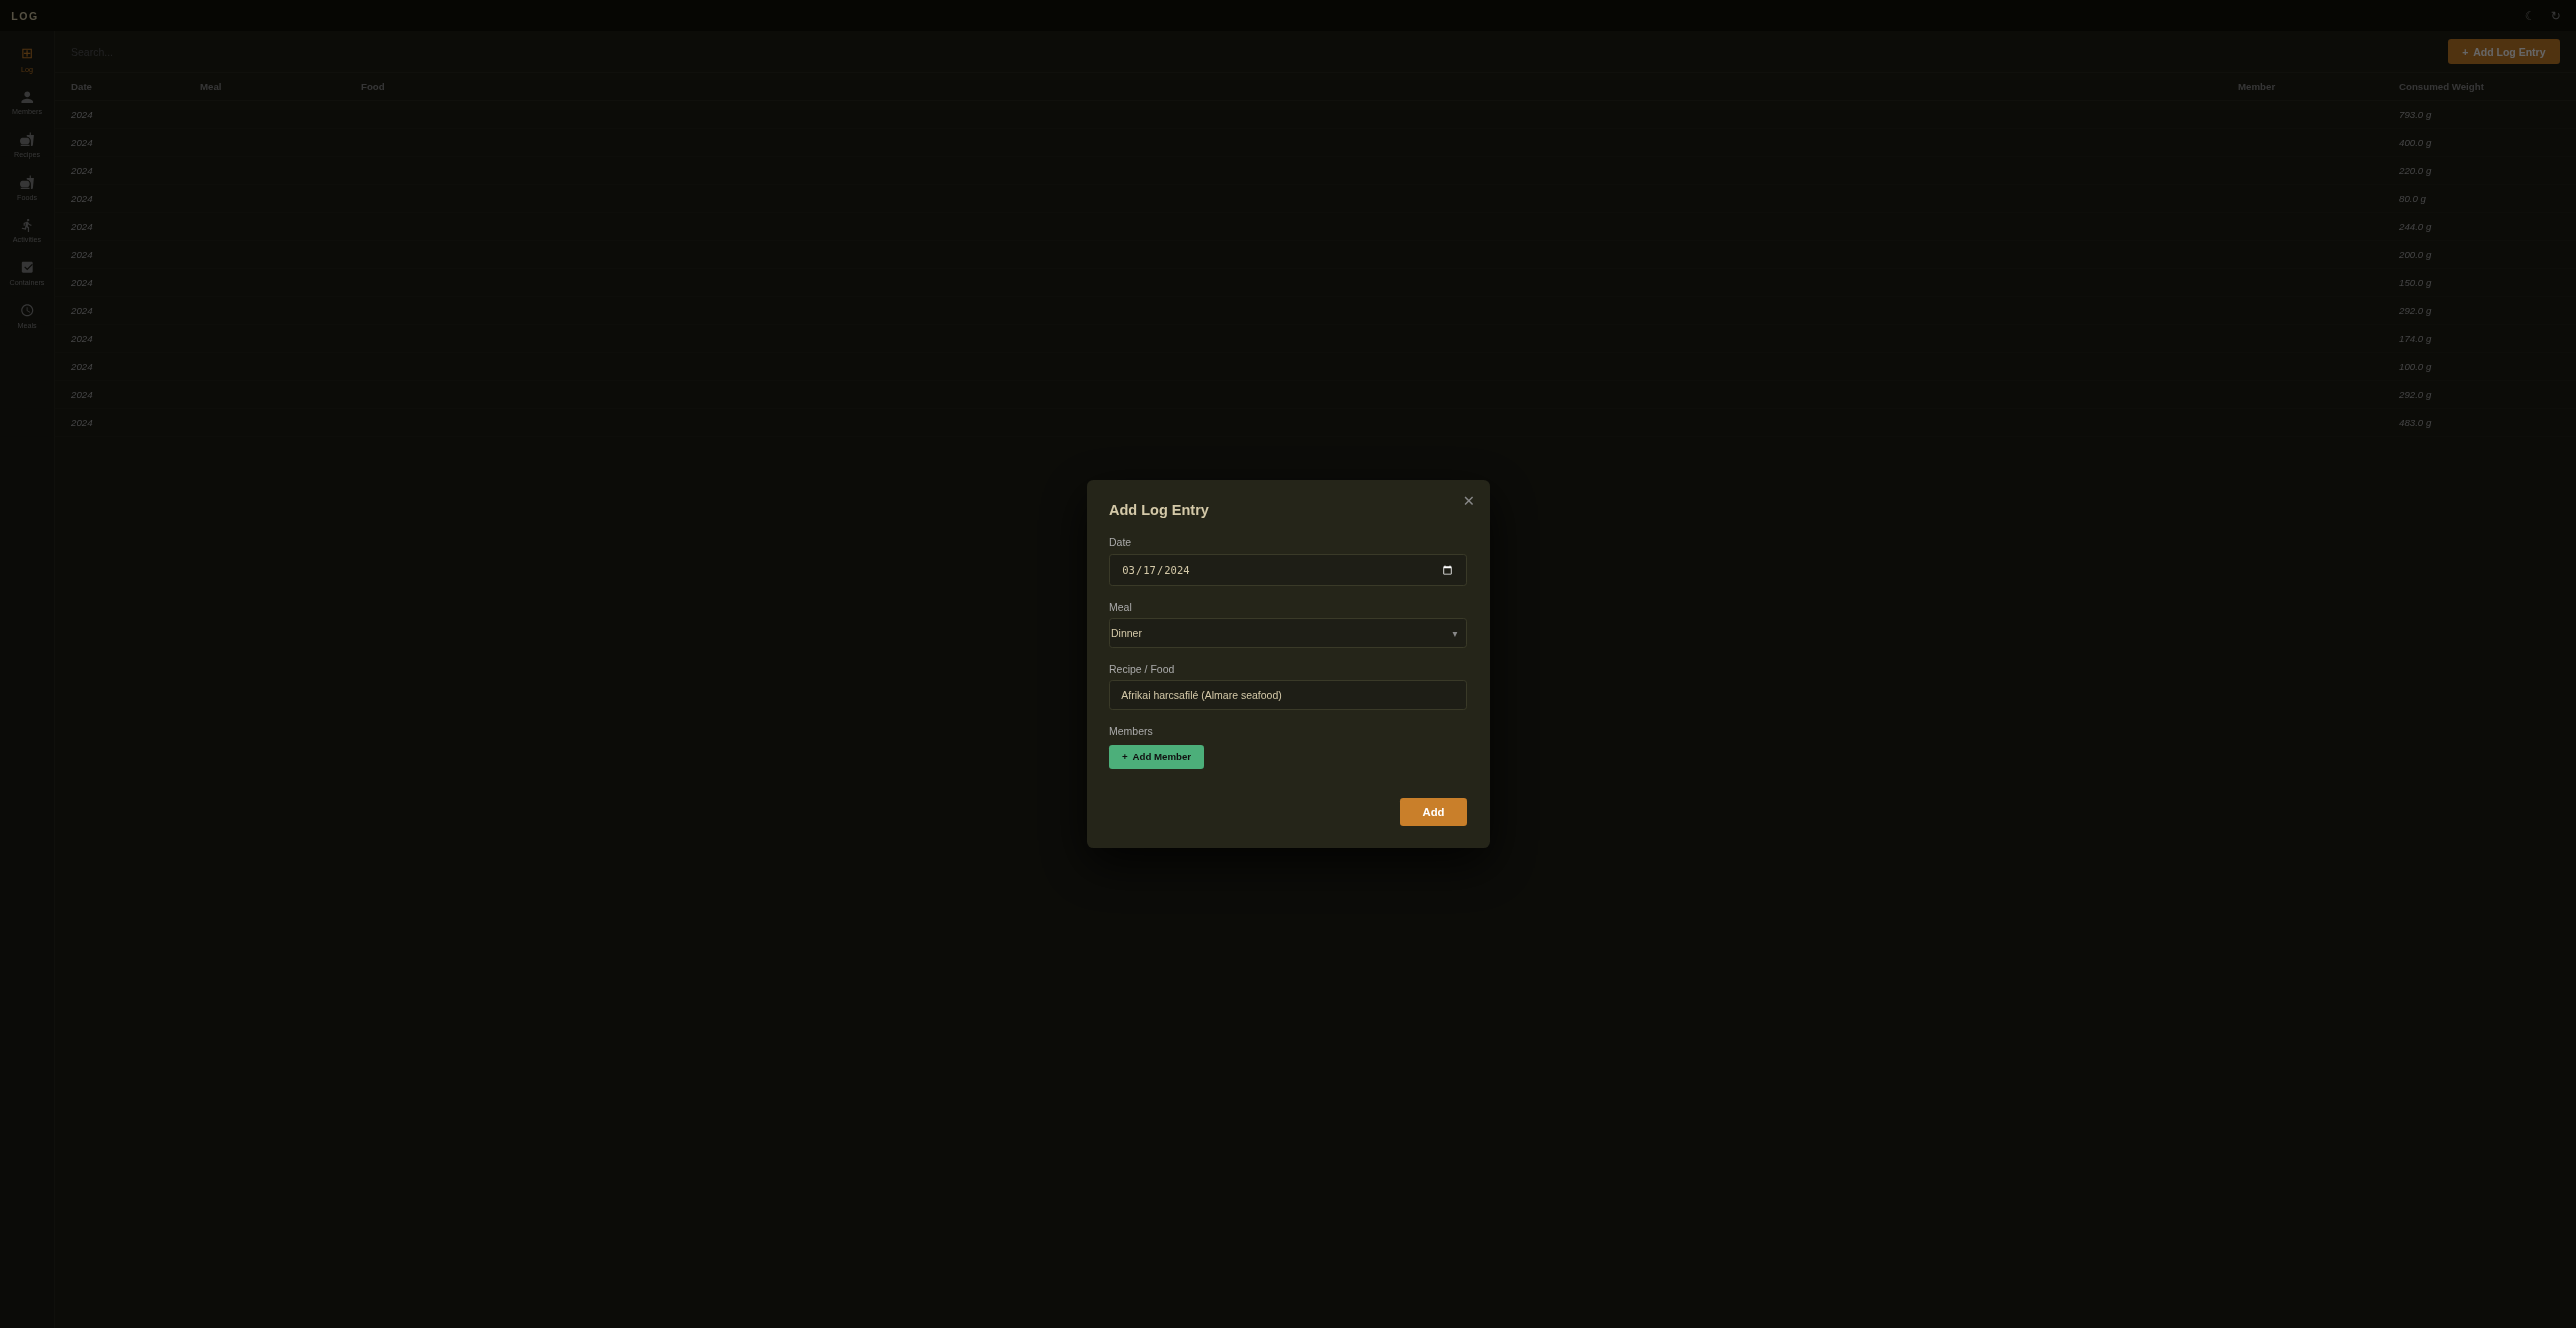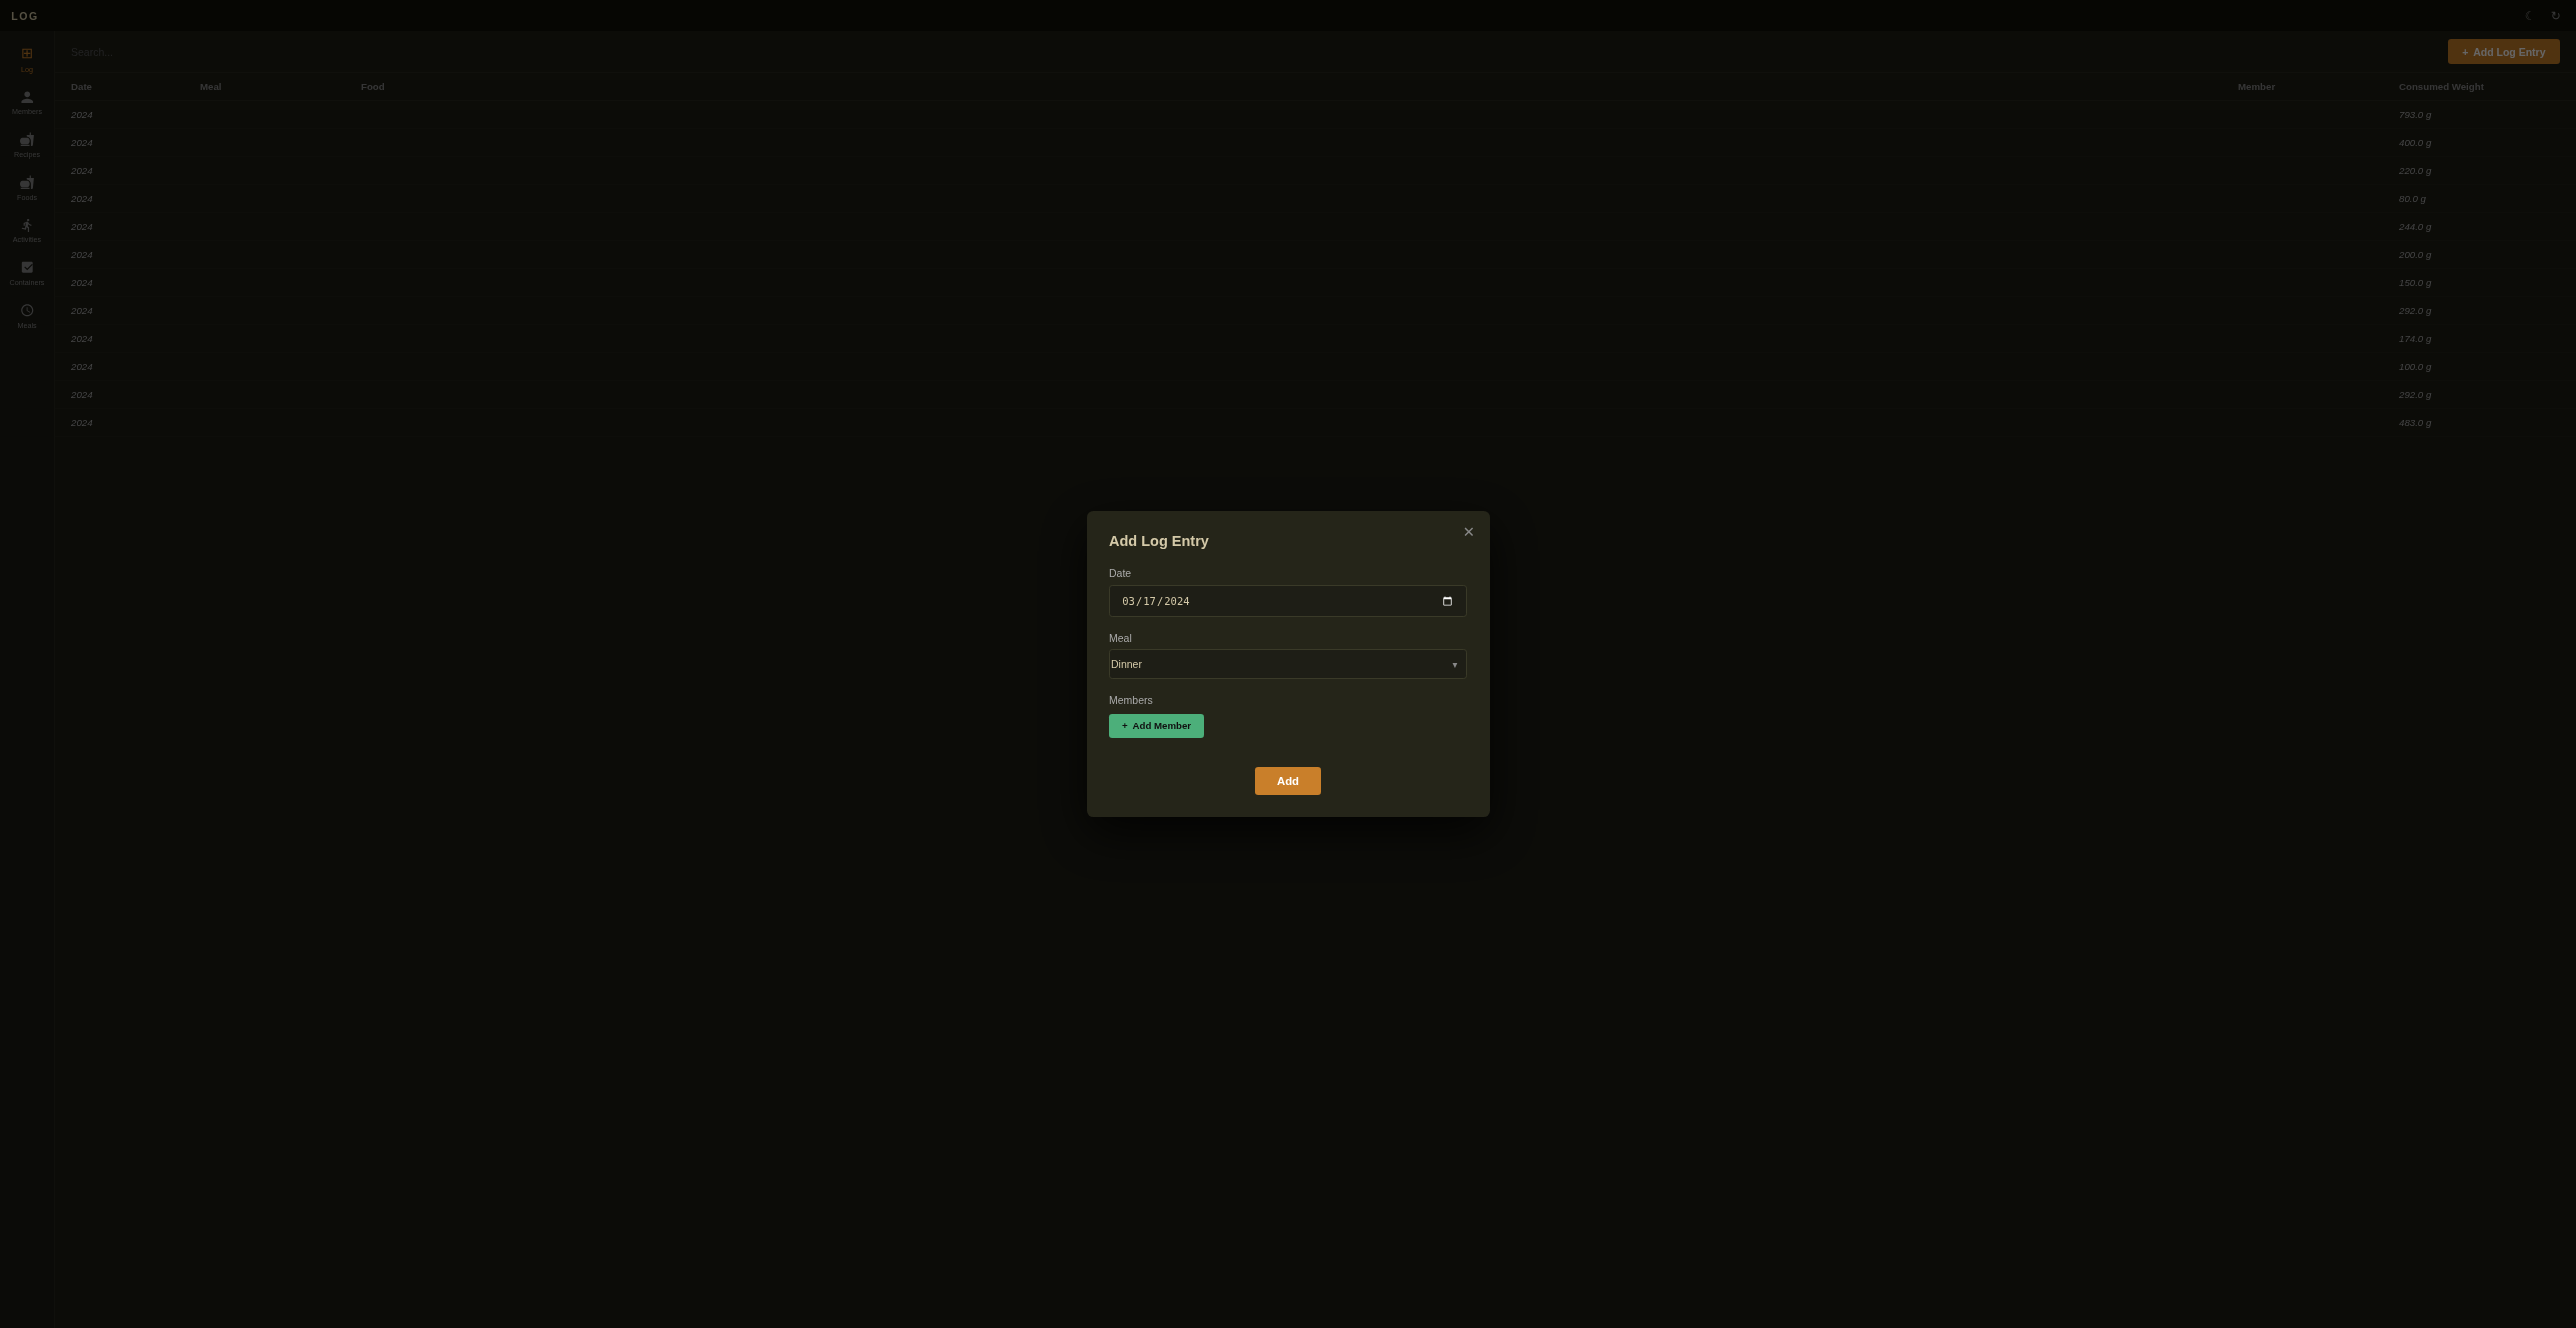--- a/index.html
+++ b/index.html
@@ -260,21 +260,21 @@
       padding: 6.4px 13px;
       font-size: 9.7px;
       cursor: pointer;
       display: flex;
       align-items: center;
       gap: 4.8px;
       font-weight: 600;
     }
     .modal-footer {
       display: flex;
-      justify-content: center;
+      justify-content: flex-end;
       margin-top: 29px;
     }
     .modal-add-btn {
       background: #c97f2a;
       color: #fff;
       border: none;
       border-radius: 3.2px;
       padding: 8px 22.5px;
       font-size: 11.3px;
       font-weight: 700;
@@ -475,20 +475,24 @@
         <select class="form-select">
           <option>Breakfast</option>
           <option>Lunch</option>
           <option selected="">Dinner</option>
           <option>Snack</option>
         </select>
         <span class="select-arrow">▾</span>
       </div>
     </div>
 
+    <div class="form-group">
+      <label class="form-label">Recipe / Food</label>
+      <input class="form-input" type="text" value="Afrikai harcsafilé (Almare seafood)" style="">
+    </div>
 
     <div class="form-group">
       <span class="members-section-label">Members</span>
       <button class="add-member-btn">
         <span>+</span>
         <span>Add Member</span>
       </button>
     </div>
 
     <div class="modal-footer">

